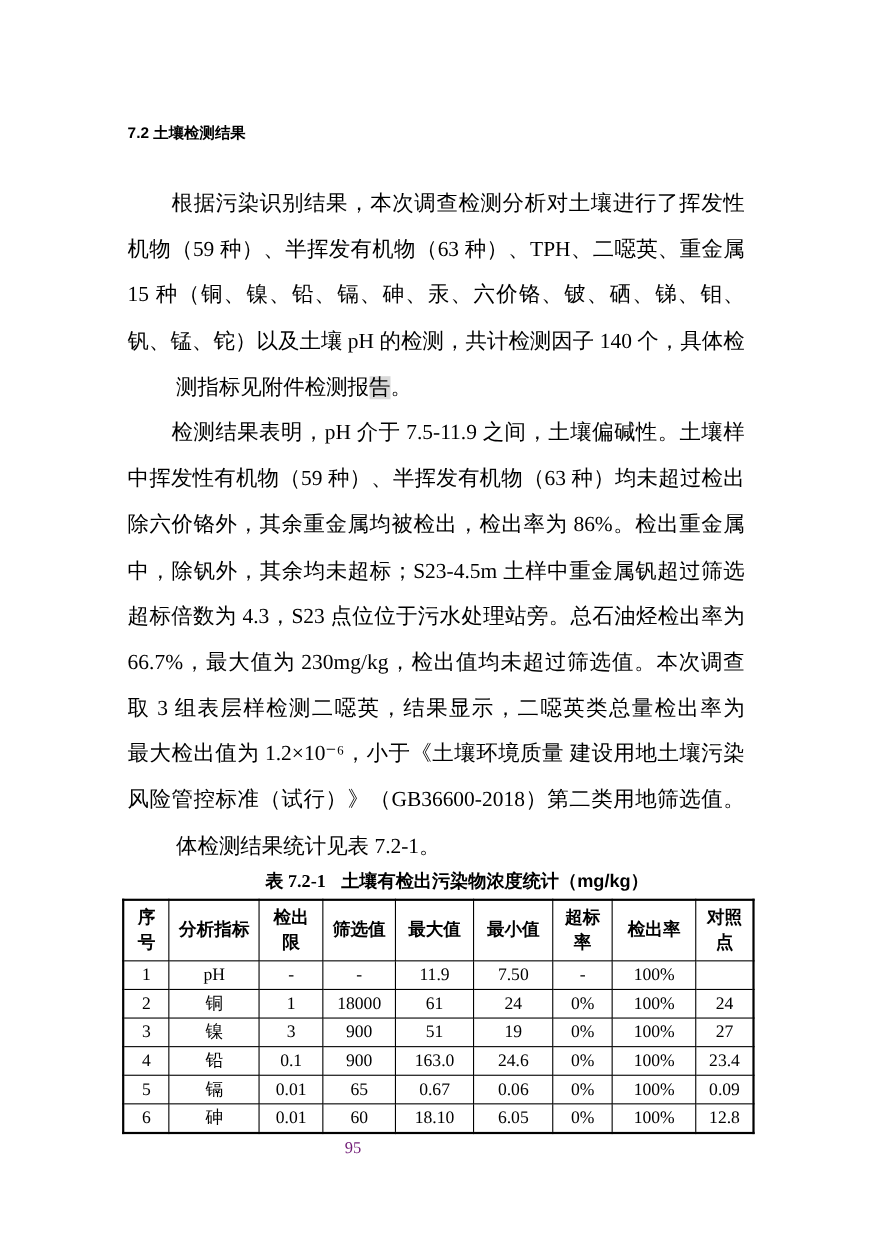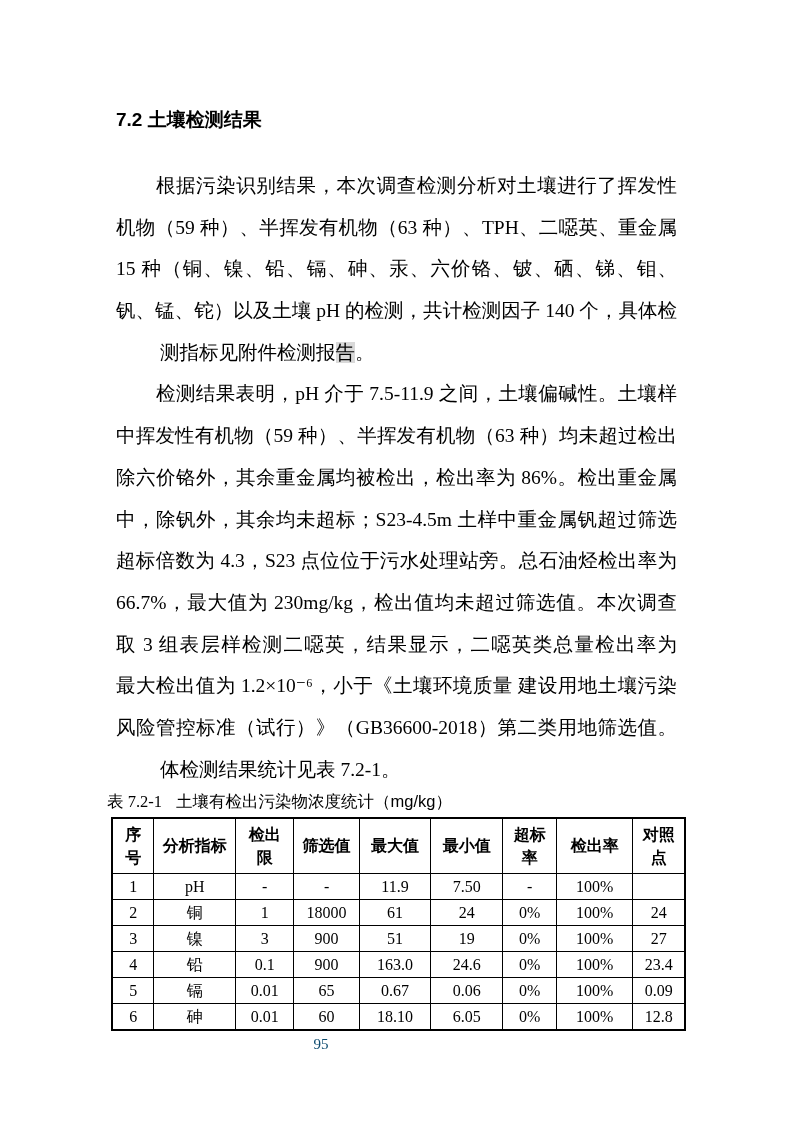--- a/index.html
+++ b/index.html
@@ -7,37 +7,37 @@
     position:relative;
     width:793px;height:1122px;
     background:#ffffff;
     color:#000;
     font-family:"Liberation Serif","DejaVu Serif",serif;
     overflow:hidden;
   }
   .heading{
     position:absolute;left:116px;top:106px;width:561px;
     font-family:"Liberation Sans","DejaVu Sans",sans-serif;
-    font-weight:bold;font-size:19px;line-height:28px;color:#000;
+    font-weight:bold;font-size:14px;line-height:28px;color:#000;
   }
   .bodytext{
     position:absolute;left:116px;top:165px;width:561px;
     font-size:19.5px;color:#000;
   }
   .tline{
     height:41.7px;line-height:41.7px;
     white-space:nowrap;
   }
   .jline{text-align:justify;text-align-last:justify;white-space:normal;overflow:hidden;height:41.7px;}
   .lline{text-align:left;white-space:normal;height:41.7px;margin-left:44px;}
   .indent{padding-left:40px;}
   .shaded{background:#d9d9d9;}
   .tbl-caption{
-    position:absolute;left:107px;top:789px;width:575px;
-    font-weight:normal;font-size:16.5px;line-height:24px;
+    position:absolute;left:128px;top:789px;width:575px;
+    text-align:center;font-weight:bold;font-size:16.5px;line-height:24px;
     font-family:"Liberation Sans","DejaVu Sans",sans-serif;
   }
   .tbl-caption .cap-label{margin-right:14px;font-family:"Liberation Serif","DejaVu Serif",serif;}
   table.datatable{
     position:absolute;left:111px;top:817px;width:575px;
     border-collapse:collapse;table-layout:fixed;
     border:2px solid #000;
   }
   table.datatable th,table.datatable td{
     border:1.5px solid #000;
@@ -47,21 +47,21 @@
     font-family:"Liberation Sans","DejaVu Sans",sans-serif;
     font-weight:bold;font-size:16px;line-height:1.45;
     white-space:pre-line;height:54px;
   }
   table.datatable td{
     font-family:"Liberation Serif","DejaVu Serif",serif;
     font-size:16px;height:25px;line-height:1.1;
   }
   .pageno{
     position:absolute;left:0;top:1036px;width:642px;
-    text-align:center;font-size:15px;color:#0c4a6e;
+    text-align:center;font-size:15px;color:#701a75;
   }
 </style>
 </head>
 <body>
 
 <div class="page">
 
   <div class="heading">7.2 土壤检测结果</div>
 
   <div class="bodytext">

